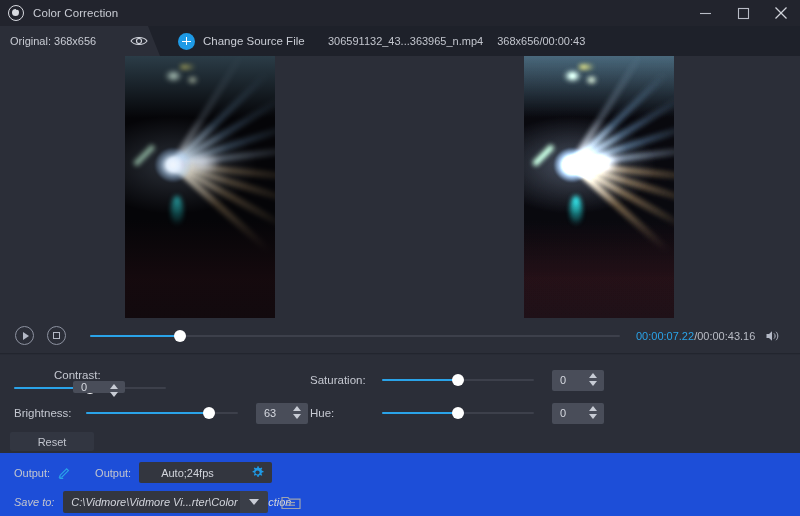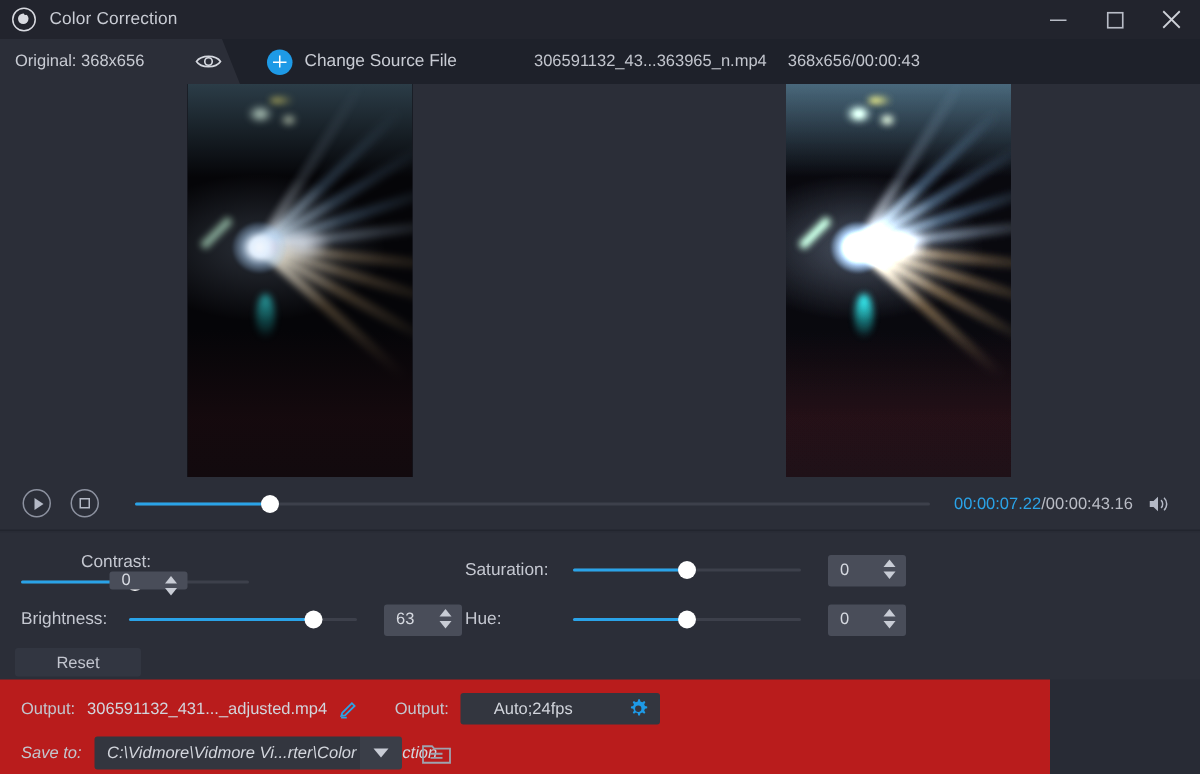--- a/index.html
+++ b/index.html
@@ -79,21 +79,21 @@
     background: #1e9ae6; position: relative; flex: 0 0 auto;
   }
   .plus-icon::before, .plus-icon::after {
     content: ""; position: absolute; background: #fff;
   }
   .plus-icon::before { left: 4px; top: 8px; width: 9px; height: 1.6px; }
   .plus-icon::after  { left: 7.7px; top: 4.2px; width: 1.6px; height: 8.6px; }
   .change-src .lbl { margin-left: 8px; font-size: 11.5px; color: #c9ccd4; }
 
   .src-meta {
-    position: absolute; left: 356px; top: 0; height: 30px;
+    position: absolute; left: 328px; top: 0; height: 30px;
     display: flex; align-items: center; gap: 14px;
     font-size: 11px; color: #c2c5cd;
   }
 
   
   .stage {
     position: absolute; left: 0; top: 56px; width: 800px; height: 262px;
     background: #2b2e38;
   }
   .pane { position: absolute; top: 0; width: 400px; height: 262px; }
@@ -195,22 +195,22 @@
 
   .reset-btn {
     position: absolute; left: 10px; top: 77px; width: 84px; height: 19px;
     background: #323641; border-radius: 2px;
     display: flex; align-items: center; justify-content: center;
     font-size: 11px; color: #c2c5ce;
   }
 
   
   .bottom {
-    position: absolute; left: 0; top: 453px; width: 700px; height: 63px;
-    background: #b91c1c;
+    position: absolute; left: 0; top: 453px; width: 800px; height: 63px;
+    background: #1d4ed8;
   }
   .row1 { position: absolute; left: 14px; top: 9px; display: flex; align-items: center; }
   .row2 { position: absolute; left: 14px; top: 38px; display: flex; align-items: center; font-style: italic; }
   .lbl-s { font-size: 11px; color: #c3c6ce; }
   .fname { font-size: 11px; color: #d2d5dc; margin-left: 8px; }
   .pencil { margin-left: 7px; display: flex; align-items: center; }
 
   .out-fmt {
     margin-left: 24px; display: flex; align-items: center;
   }
@@ -430,21 +430,20 @@
         </span>
       </span>
     </div>
 
     <div class="reset-btn">Reset</div>
   </div>
 
   <div class="bottom">
     <div class="row1">
       <span class="lbl-s">Output:</span>
-      <span class="fname">306591132_431..._adjusted.mp4</span>
       <span class="pencil">
         <svg width="14" height="14" viewBox="0 0 14 14">
           <path d="M2.5 11.3 L3.2 9.2 L9.6 2.8 L11.4 4.6 L5 11 Z" fill="none" stroke="#2aa3e8" stroke-width="1.2"></path>
           <line x1="2.4" y1="12.4" x2="6.2" y2="12.4" stroke="#2aa3e8" stroke-width="1.2"></line>
         </svg>
       </span>
 
       <span class="out-fmt">
         <span class="lbl-s">Output:</span>
         <span class="fmt-field">

